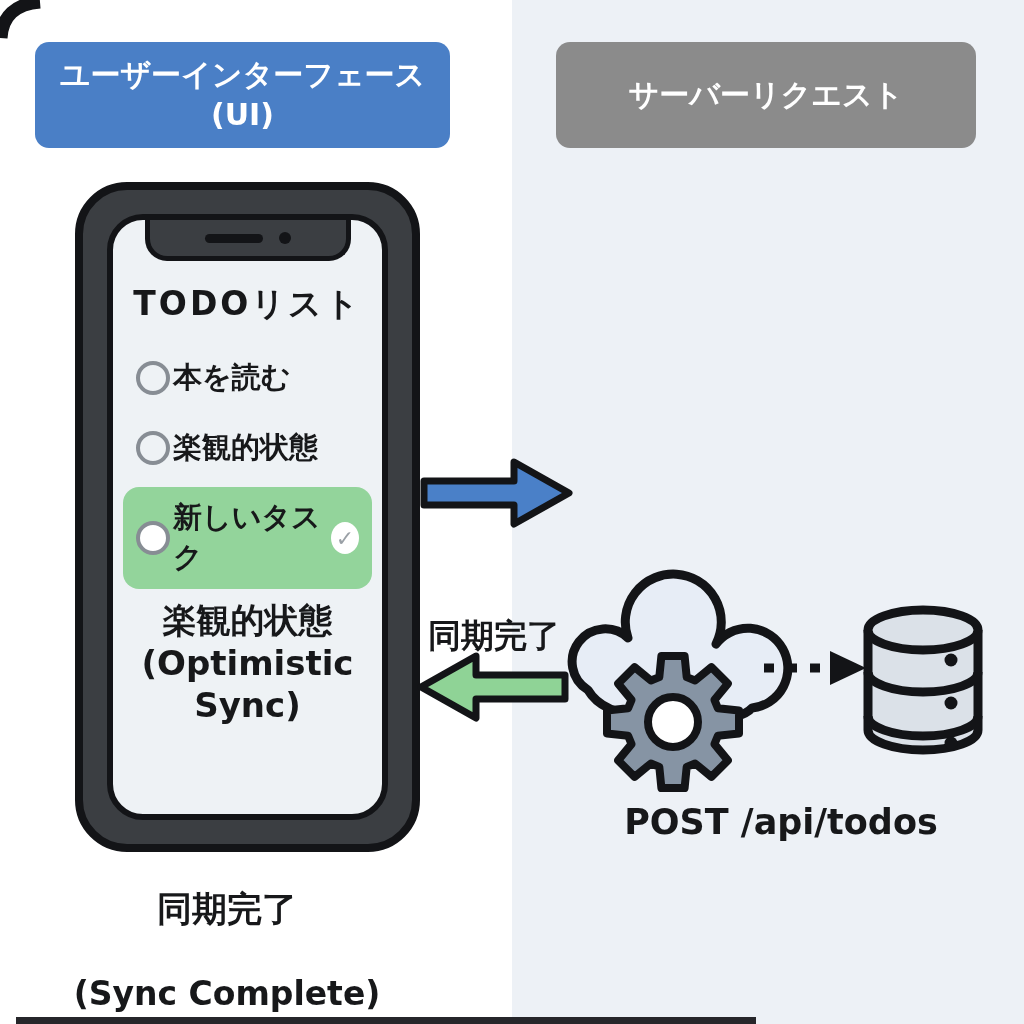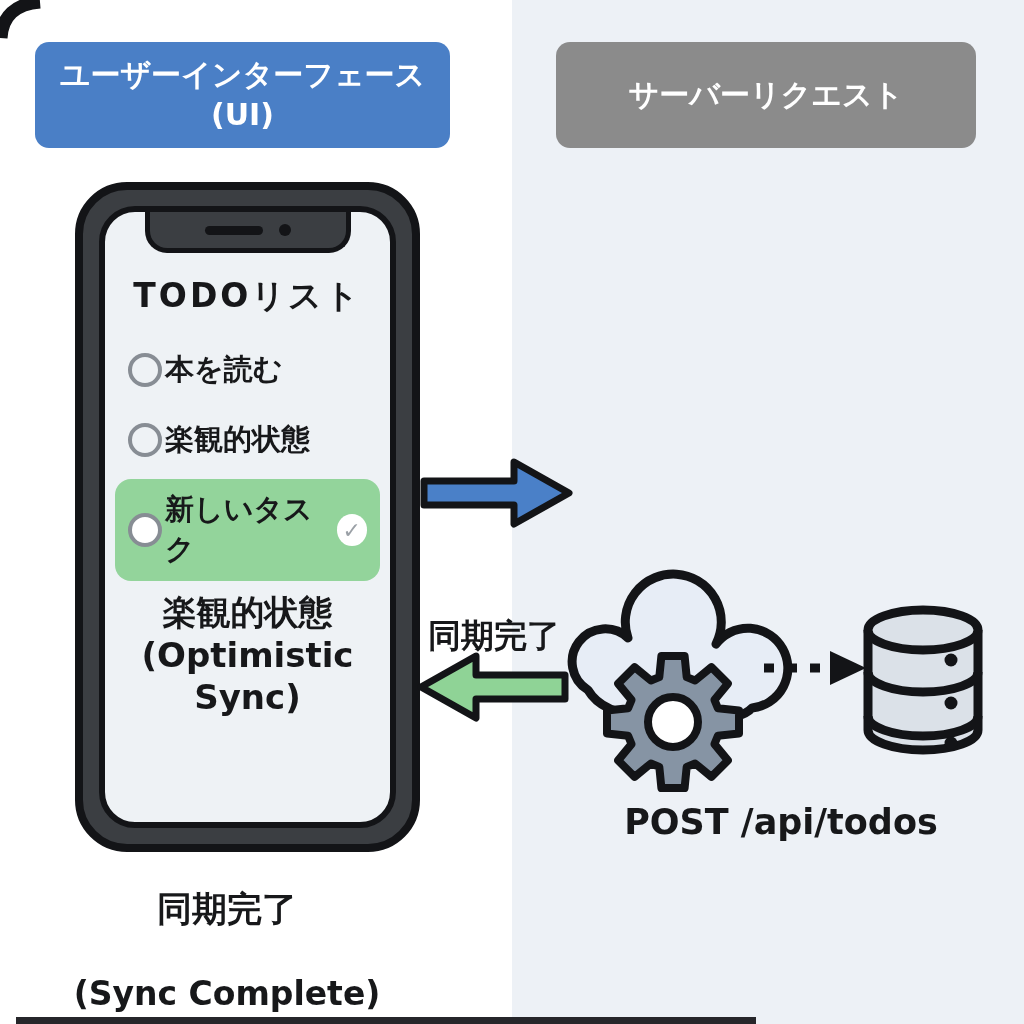--- a/index.html
+++ b/index.html
@@ -16,21 +16,21 @@
   .bg-right{position:absolute;left:512px;top:0;width:512px;height:1024px;background:var(--bg-right);}
 
   
   .hdr{position:absolute;display:flex;flex-direction:column;align-items:center;justify-content:center;
        color:#fff;font-weight:700;font-size:30px;line-height:1.35;border-radius:14px;text-align:center;}
   .hdr-ui{left:35px;top:42px;width:415px;height:106px;background:var(--header-blue);}
   .hdr-server{left:556px;top:42px;width:420px;height:106px;background:var(--header-gray);}
 
   
   .phone{position:absolute;left:75px;top:182px;width:345px;height:670px;box-sizing:border-box;
-         background:var(--phone-frame);border:8px solid var(--outline);border-radius:52px;padding:16px;}
+         background:var(--phone-frame);border:8px solid var(--outline);border-radius:52px;padding:24px;}
   .screen{position:relative;width:100%;height:100%;box-sizing:border-box;background:var(--phone-screen);
           border:6px solid var(--outline);border-radius:36px;overflow:hidden;}
   .notch{position:absolute;left:50%;top:0;transform:translateX(-50%);width:196px;height:36px;
          background:var(--phone-frame);border:5px solid var(--outline);border-top:none;
          border-radius:0 0 22px 22px;display:flex;align-items:center;justify-content:center;gap:16px;}
   .speaker{width:58px;height:9px;background:var(--outline);border-radius:6px;}
   .camera{width:12px;height:12px;background:var(--outline);border-radius:50%;}
 
   .app-title{margin-top:62px;text-align:center;font-size:33px;font-weight:700;letter-spacing:3px;color:var(--text);}
   .todo-list{margin:20px 10px 0;}

